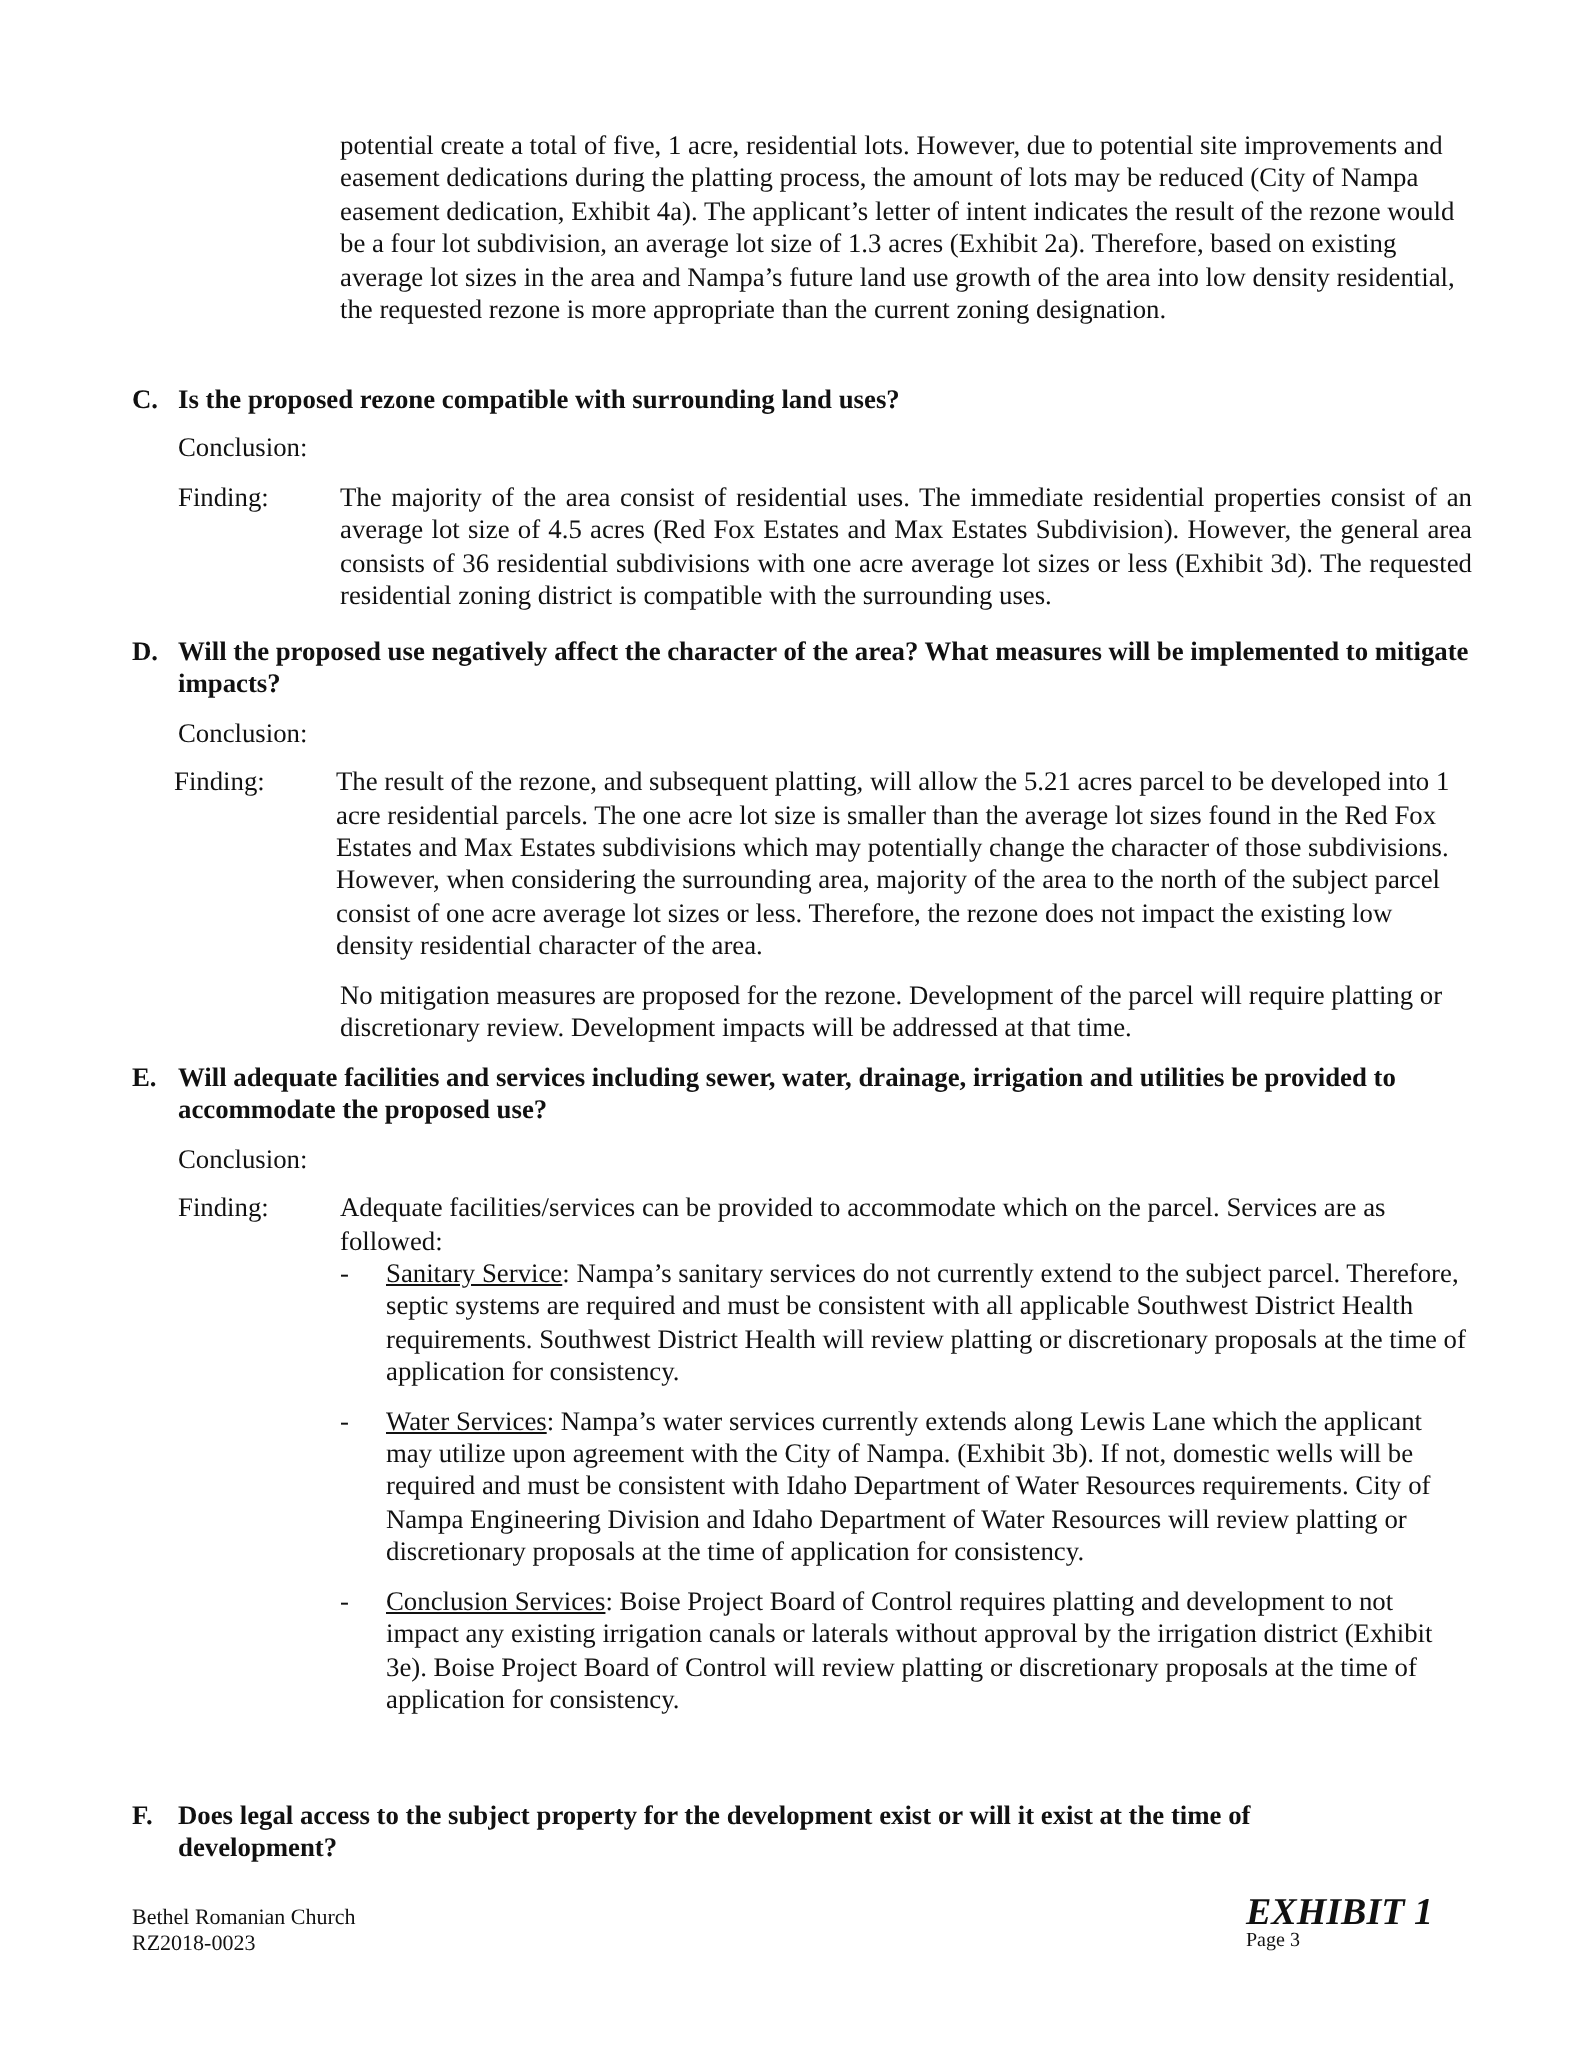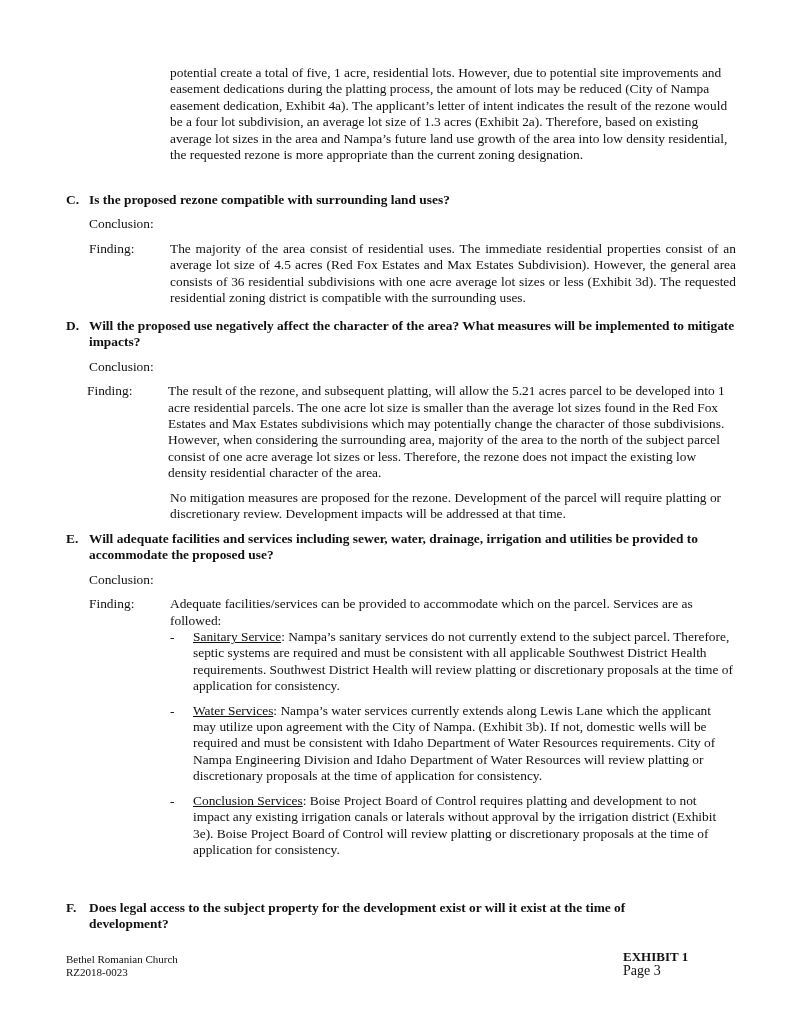--- a/index.html
+++ b/index.html
@@ -21,22 +21,22 @@
   .justify { text-align: justify; }
   .subpara { margin-top: 8px; }
   .bullets { list-style: none; margin: 0; padding: 0; }
   .bullets li { display: flex; margin-top: 8px; }
   .bullets li:first-child { margin-top: 0; }
   .bullets .dash { width: 23px; flex: none; }
   .bullets .btext { flex: 1; }
   .u { text-decoration: underline; }
   .footer-left { position: absolute; left: 66px; top: 953px; font-size: 11px; line-height: 12.5px; }
   .footer-right { position: absolute; left: 623px; top: 948px; }
-  .exhibit { font-weight: bold; font-size: 13px; line-height: 17px; }
-  .pagenum { font-size: 14px; line-height: 12px; }
+  .exhibit { font-weight: bold; font-size: 19px; line-height: 17px; font-style: italic; }
+  .pagenum { font-size: 10px; line-height: 12px; }
 </style>
 </head>
 <body>
 
 <div class="page">
 
   <p class="intro">potential create a total of five, 1 acre, residential lots. However, due to potential site improvements and easement dedications during the platting process, the amount of lots may be reduced (City of Nampa easement dedication, Exhibit 4a). The applicant’s letter of intent indicates the result of the rezone would be a four lot subdivision, an average lot size of 1.3 acres (Exhibit 2a). Therefore, based on existing average lot sizes in the area and Nampa’s future land use growth of the area into low density residential, the requested rezone is more appropriate than the current zoning designation.</p>
 
   <div class="section" style="top:192px;">
     <div class="q">

